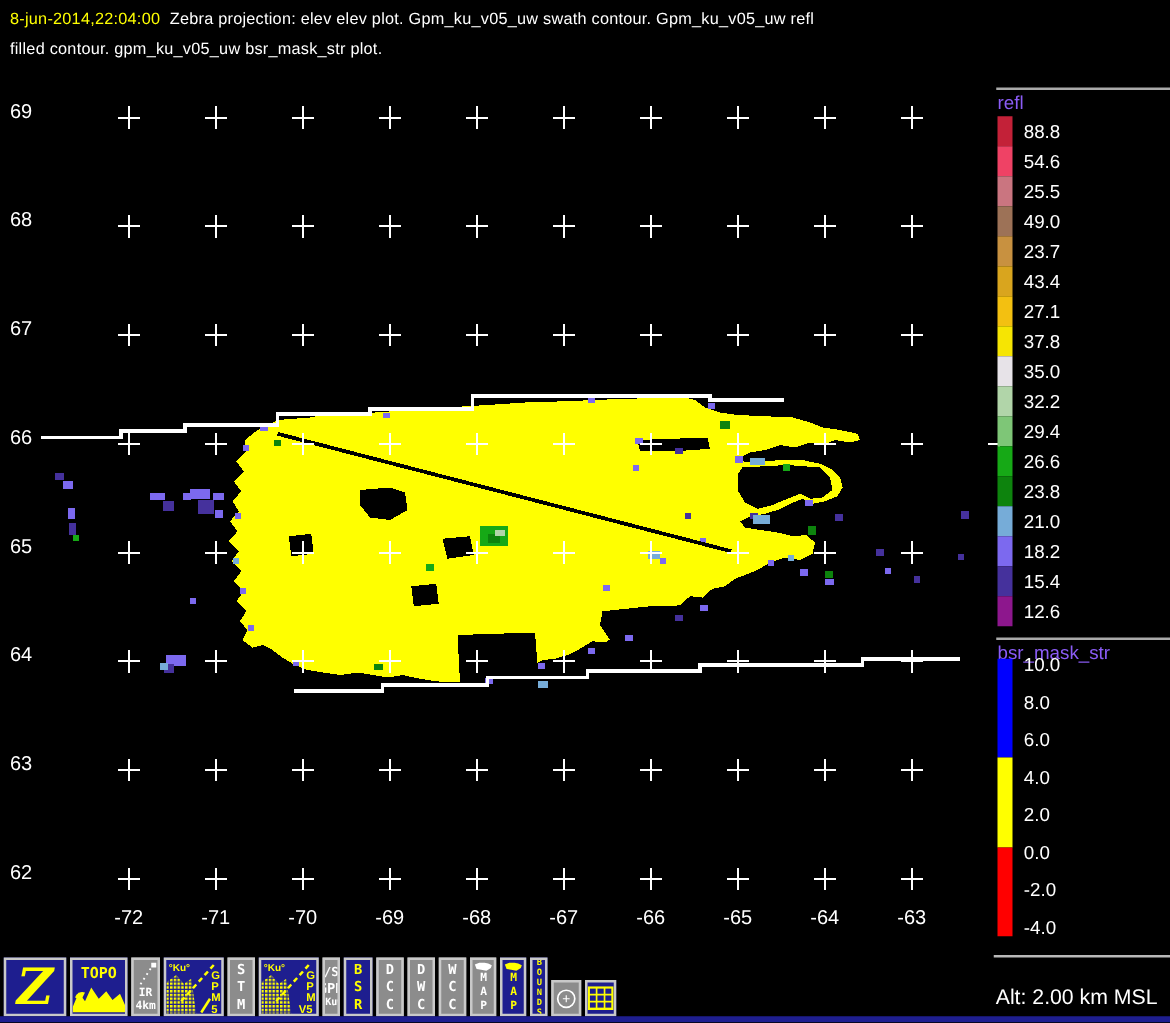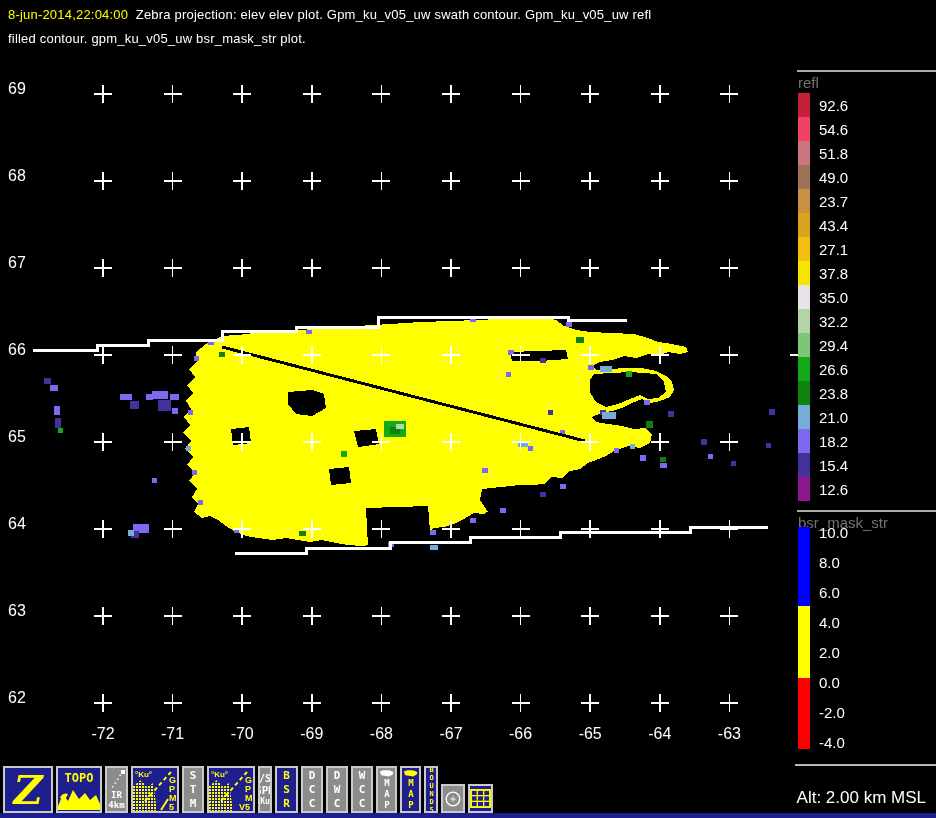--- a/index.html
+++ b/index.html
@@ -7,21 +7,21 @@
               font-family:"Liberation Sans", sans-serif; }
   
   .title { position:absolute; left:0; top:0; width:936px; padding:3px 8px; font-size:13px;
            line-height:24px; color:#fff; letter-spacing:0.2px; }
   .title .ts { color:#ffff00; }
   
   #map-svg { position:absolute; left:0; top:58px; }
   
   .cb-panel { position:absolute; left:797px; top:58px; width:139px; height:706px; color:#fff; }
   .cb-rule { position:absolute; left:0; width:139px; height:2px; background:#aaa; }
-  .cb-title { position:absolute; left:1px; font-size:15px; color:#737373; }
+  .cb-title { position:absolute; left:1px; font-size:15px; color:#8b5cf6; }
   #refl-rows { position:absolute; left:1px; top:35px; }
   .cbrow { display:flex; align-items:center; height:24px; }
   .cbrow .sw { width:12px; height:24px; display:inline-block; }
   .cbrow .cv { font-size:15px; padding-left:9px; }
   #bsr-bar { position:absolute; left:1px; top:469px; width:12px; }
   #bsr-bar div { width:12px; }
   #bsr-labels { position:absolute; left:22px; top:460px; }
   #bsr-labels div { height:30px; line-height:30px; font-size:15px; }
   
   .alt-rule { position:absolute; left:795px; top:764px; width:141px; height:2px; background:#b8b8b8; }
@@ -245,29 +245,29 @@
       <text x="729.4" y="739" font-size="16" text-anchor="middle">-63</text>
     </g>
 </svg>
 
 <div class="cb-panel">
   <div class="cb-rule" style="top:12px"></div>
   <div class="cb-title" style="top:16px">refl</div>
   <div id="refl-rows">
       <div class="cbrow">
         <span class="sw" style="background: rgb(195, 33, 56);"></span>
-        <span class="cv">92.6</span>
+        <span class="cv">88.8</span>
       </div>
       <div class="cbrow">
         <span class="sw" style="background: rgb(239, 66, 101);"></span>
         <span class="cv">54.6</span>
       </div>
       <div class="cbrow">
         <span class="sw" style="background: rgb(202, 117, 128);"></span>
-        <span class="cv">51.8</span>
+        <span class="cv">25.5</span>
       </div>
       <div class="cbrow">
         <span class="sw" style="background: rgb(157, 114, 87);"></span>
         <span class="cv">49.0</span>
       </div>
       <div class="cbrow">
         <span class="sw" style="background: rgb(200, 145, 64);"></span>
         <span class="cv">23.7</span>
       </div>
       <div class="cbrow">

